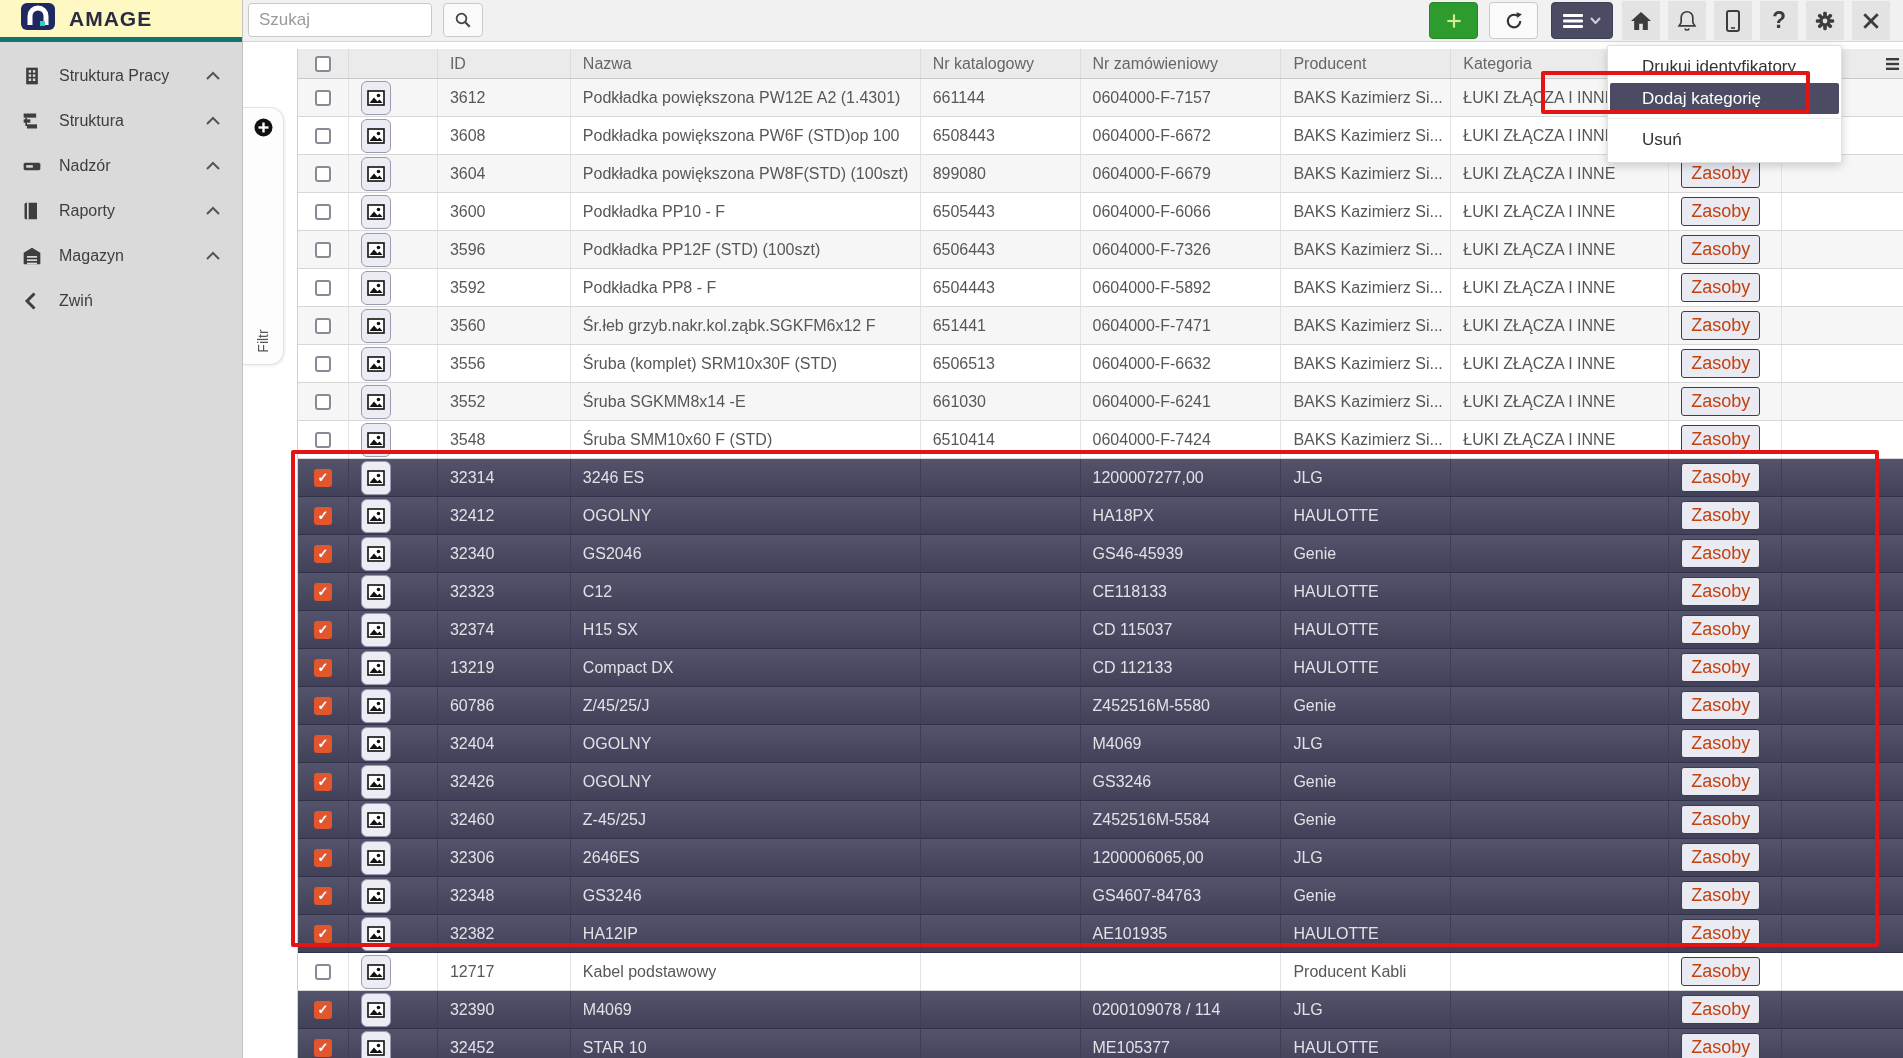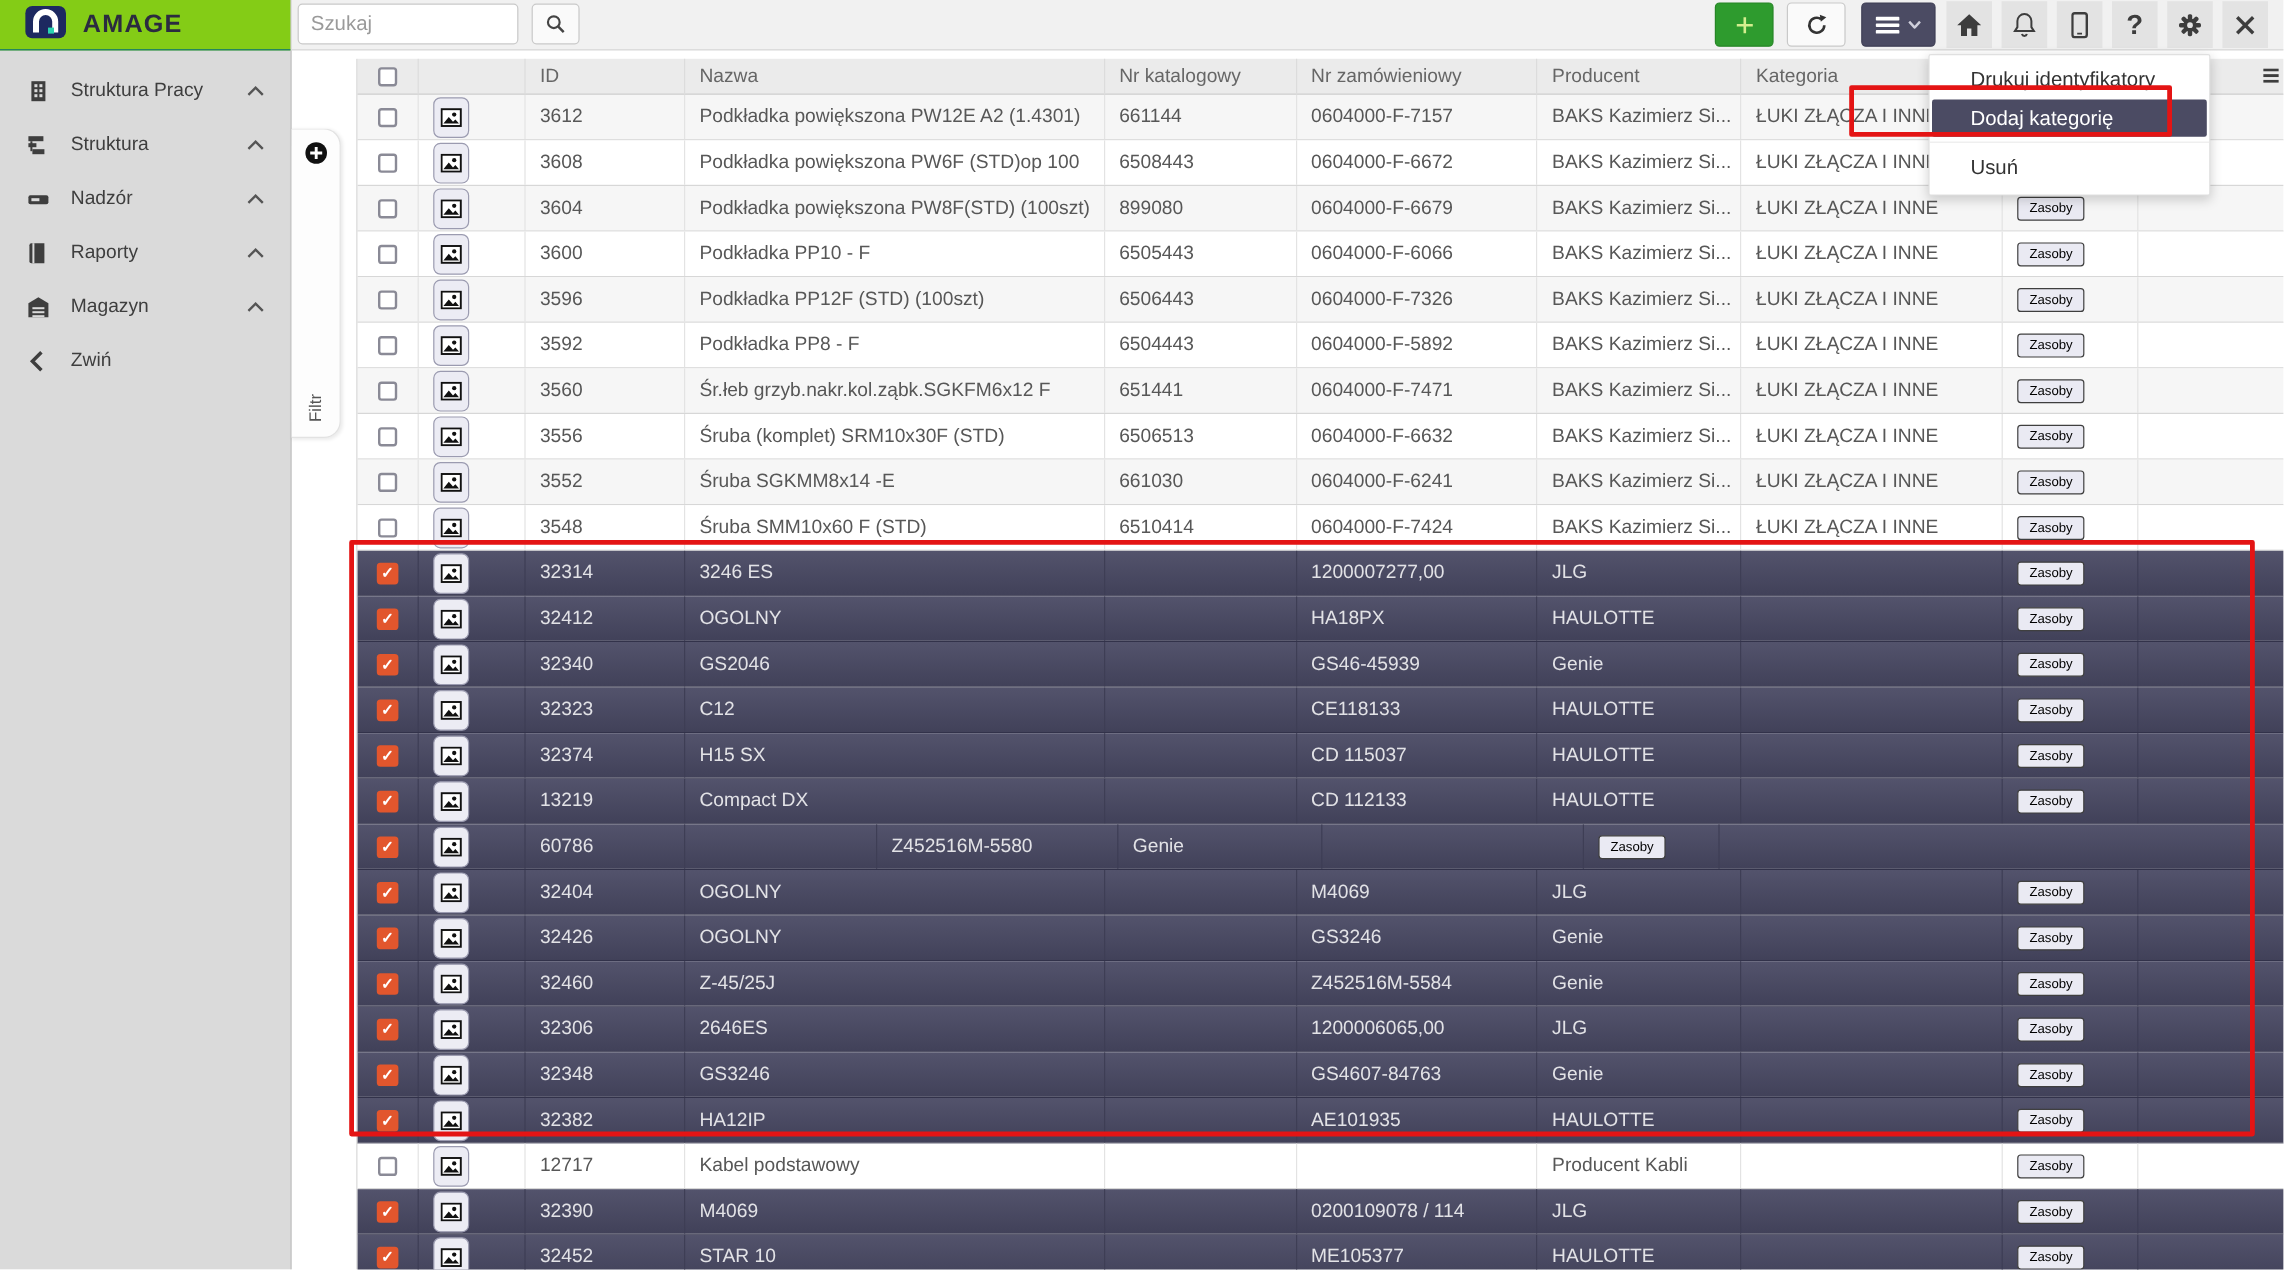--- a/index.html
+++ b/index.html
@@ -13,21 +13,21 @@
   .search-btn { position:absolute; left:200px; top:3px; width:40px; height:34px; border:1px solid #c9c9c9; border-radius:4px; background:#fafafa; display:flex; align-items:center; justify-content:center; }
   .tb-btn { position:absolute; top:2px; height:37px; border-radius:4px; display:flex; align-items:center; justify-content:center; }
   .btn-add { left:1186px; width:49px; background:#2e9b2e; border:1px solid #278627; }
   .btn-refresh { left:1246px; width:49px; background:#fafafa; border:1px solid #c9c9c9; }
   .btn-menu { left:1308px; width:62px; background:#4b4b63; border:1px solid #3f3f55; gap:7px; }
   .icon-tile { position:absolute; top:1px; width:38px; height:39px; background:#e3e3e3; display:flex; align-items:center; justify-content:center; }
   .q-mark { font-size:23px; font-weight:bold; color:#3d3d3d; }
 
   
   .sidebar { position:absolute; left:0; top:0; width:243px; height:1058px; background:#dadada; border-right:1px solid #c2c2c2; }
-  .side-head { position:absolute; left:0; top:0; width:100%; height:42px; background:#84cc16; border-bottom:1px solid #0f766e; display:flex; align-items:center; }
+  .side-head { position:absolute; left:0; top:0; width:100%; height:42px; background:#fef9c3; border-bottom:5px solid #0f766e; display:flex; align-items:center; }
   .logo-box { margin-left:21px; }
   .logo-text { margin-left:14px; font-size:21px; font-weight:bold; letter-spacing:1px; color:#2b2b40; }
   .side-menu { position:absolute; top:53px; left:0; width:100%; }
   .side-item { height:45px; display:flex; align-items:center; padding:0 18px 0 22px; cursor:pointer; }
   .side-item .lbl { margin-left:17px; font-size:16px; color:#3e3e3e; flex:1; }
   .chev-up { margin-right:4px; }
 
   
   .filter-tab { position:absolute; left:243px; top:107px; width:41px; height:258px; background:#fdfdfd; border:1px solid #e2e2e2; border-left:none; border-radius:0 14px 14px 0; box-shadow:1px 1px 3px rgba(0,0,0,0.08); }
   .filter-plus { position:absolute; left:11px; top:10px; }
@@ -51,21 +51,21 @@
   .c-nrkat { width:160px; }
   .c-nrzam { width:201px; }
   .c-prod  { width:170px; }
   .c-kat   { width:218px; }
   .c-zas   { width:113px; }
   .c-opis  { width:121px; border-right:none !important; }
   .cb { width:16px; height:16px; border:2px solid #8a8a96; border-radius:3px; background:#fff; display:flex; align-items:center; justify-content:center; }
   .cb.checked { width:18px; height:18px; border:none; background:#e2562d; color:#fff; font-size:13px; font-weight:bold; }
   .cb.checked::after { content:"\2713"; }
   .imgbtn { width:30px; height:34px; border:1px solid #9b9bb0; border-radius:6px; background:#ececf4; display:flex; align-items:center; justify-content:center; }
-  .zasoby { font-family:"Liberation Sans",sans-serif; font-size:11px; color:#000000; background:#eaeaf3; border:1px solid #3f3f3f; border-radius:3px; padding:3px 9px; }
+  .zasoby { font-family:"Liberation Sans",sans-serif; font-size:18px; color:#c2410c; background:#eaeaf3; border:1px solid #3f3f3f; border-radius:3px; padding:3px 9px; }
   .col-chooser { position:absolute; right:4px; top:56px; }
 
   
   .dropdown { position:absolute; left:1607px; top:45px; width:235px; background:#fff; border:1px solid #e0e0e0; border-radius:2px; box-shadow:0 3px 10px rgba(0,0,0,0.18); padding:6px 0 8px 0; z-index:30; }
   .dd-item { height:29px; display:flex; align-items:center; padding-left:34px; font-size:17px; color:#333; cursor:pointer; }
   .dd-item.active { background:#4b4b63; color:#fff; height:31px; margin:2px 2px 0 2px; padding-left:32px; border-radius:2px; }
   .dd-sep { height:1px; background:#ececec; margin:4px 0 6px 0; }
 
   
   .anno { position:absolute; border:4px solid #e41414; border-radius:2px; background:transparent; pointer-events:none; }
@@ -667,20 +667,21 @@
     <div class="c c-img">
       <span class="imgbtn">
         <svg width="18" height="16" viewBox="0 0 18 16">
               <rect x="1" y="1" width="16" height="14" fill="#fff" stroke="#111" stroke-width="1.6"></rect>
               <circle cx="11.5" cy="5.5" r="1.8" fill="#111"></circle>
               <path d="M2.5 13 L7 7.5 L10.5 11.5 L12.5 9.5 L15.5 13 Z" fill="#111"></path>
             </svg>
       </span>
     </div>
     <div class="c c-id">60786</div>
+    <div class="c c-nazwa">Z/45/25/J</div>
     <div class="c c-nrkat"></div>
     <div class="c c-nrzam">Z452516M-5580</div>
     <div class="c c-prod">Genie</div>
     <div class="c c-kat"></div>
     <div class="c c-zas">
           <button class="zasoby">Zasoby</button>
         </div>
     <div class="c c-opis"></div>
   </div>
 

